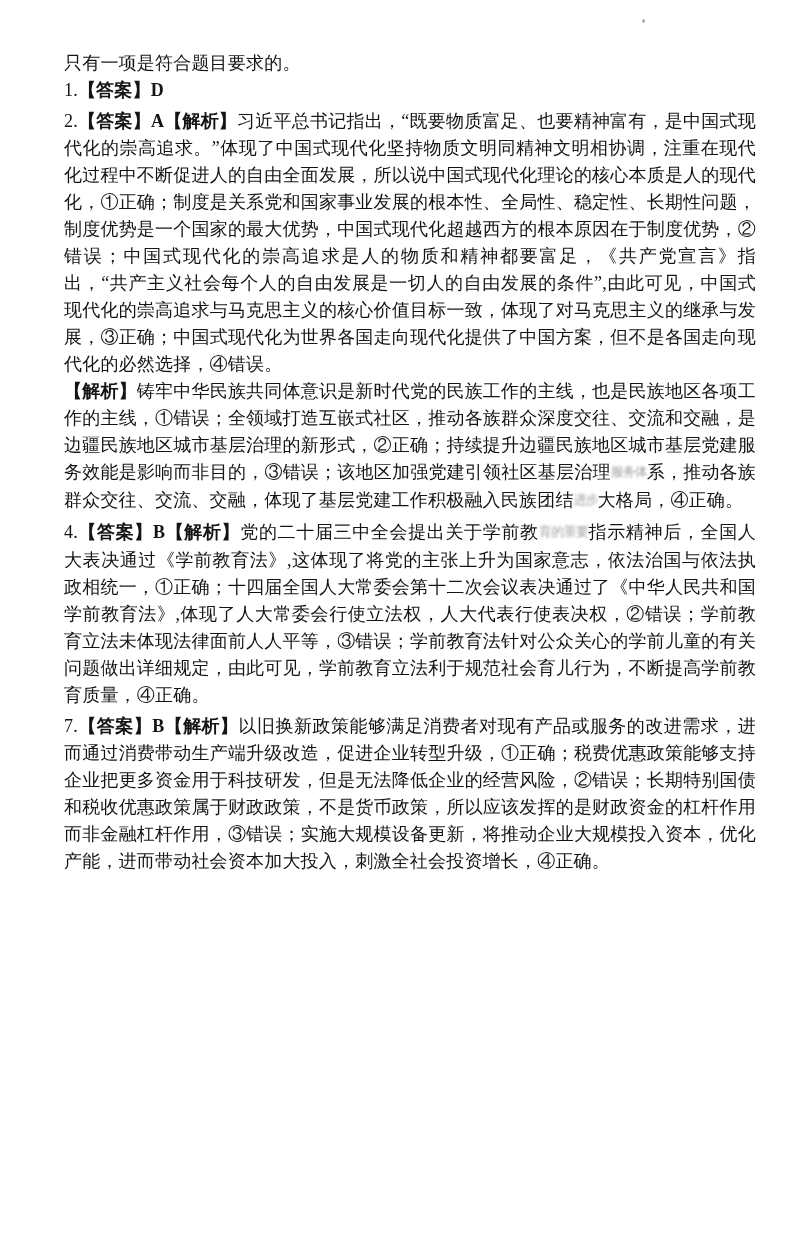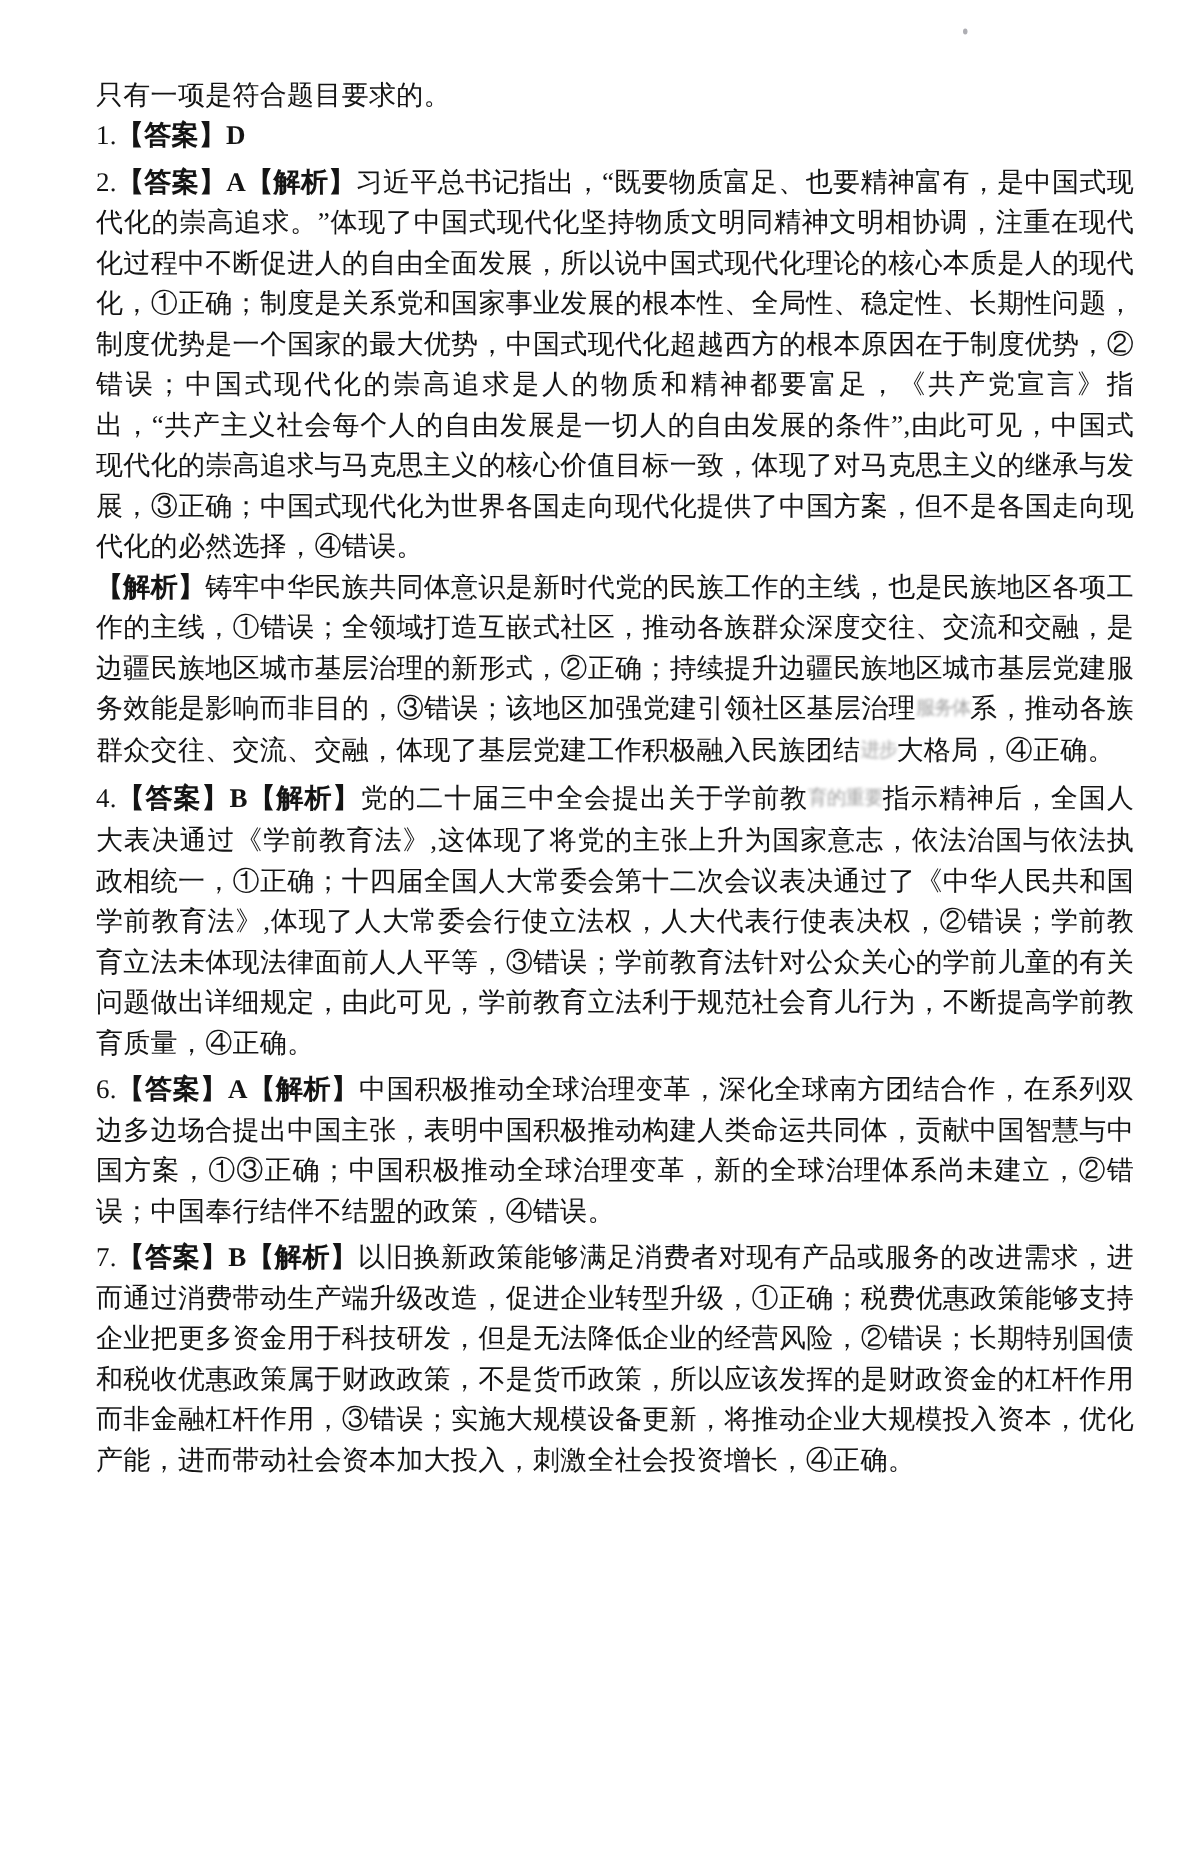--- a/index.html
+++ b/index.html
@@ -49,16 +49,15 @@
 <body>
 
 <div class="page">
   <div class="speck" id="speck" style="left: 642px; top: 19px;"></div>
   <div class="doc-body">
       <div class="para"><span class="seg">只有一项是符合题目要求的。</span></div>
       <div class="para"><span class="seg">1.</span><span class="seg bold">【答案】D</span></div>
       <div class="para gap"><span class="seg">2.</span><span class="seg bold">【答案】A</span><span class="seg bold">【解析】</span><span class="seg">习近平总书记指出，“既要物质富足、也要精神富有，是中国式现代化的崇高追求。”体现了中国式现代化坚持物质文明同精神文明相协调，注重在现代化过程中不断促进人的自由全面发展，所以说中国式现代化理论的核心本质是人的现代化，①正确；制度是关系党和国家事业发展的根本性、全局性、稳定性、长期性问题，制度优势是一个国家的最大优势，中国式现代化超越西方的根本原因在于制度优势，②错误；中国式现代化的崇高追求是人的物质和精神都要富足，《共产党宣言》指出，“共产主义社会每个人的自由发展是一切人的自由发展的条件”,由此可见，中国式现代化的崇高追求与马克思主义的核心价值目标一致，体现了对马克思主义的继承与发展，③正确；中国式现代化为世界各国走向现代化提供了中国方案，但不是各国走向现代化的必然选择，④错误。</span></div>
       <div class="para"><span class="seg bold">【解析】</span><span class="seg">铸牢中华民族共同体意识是新时代党的民族工作的主线，也是民族地区各项工作的主线，①错误；全领域打造互嵌式社区，推动各族群众深度交往、交流和交融，是边疆民族地区城市基层治理的新形式，②正确；持续提升边疆民族地区城市基层党建服务效能是影响而非目的，③错误；该地区加强党建引领社区基层治理</span><span class="seg smudge">服务体</span><span class="seg">系，推动各族群众交往、交流、交融，体现了基层党建工作积极融入民族团结</span><span class="seg smudge">进步</span><span class="seg">大格局，④正确。</span></div>
       <div class="para gap"><span class="seg">4.</span><span class="seg bold">【答案】B</span><span class="seg bold">【解析】</span><span class="seg">党的二十届三中全会提出关于学前教</span><span class="seg smudge">育的重要</span><span class="seg">指示精神后，全国人大表决通过《学前教育法》,这体现了将党的主张上升为国家意志，依法治国与依法执政相统一，①正确；十四届全国人大常委会第十二次会议表决通过了《中华人民共和国学前教育法》,体现了人大常委会行使立法权，人大代表行使表决权，②错误；学前教育立法未体现法律面前人人平等，③错误；学前教育法针对公众关心的学前儿童的有关问题做出详细规定，由此可见，学前教育立法利于规范社会育儿行为，不断提高学前教育质量，④正确。</span></div>
-      <div class="para gap"><span class="seg">6.</span><span class="seg bold">【答案】A</span><span class="seg bold">【解析】</span><span class="seg">中国积极推动全球治理变革，深化全球南方团结合作，在系列双边多边场合提出中国主张，表明中国积极推动构建人类命运共同体，贡献中国智慧与中国方案，①③正确；中国积极推动全球治理变革，新的全球治理体系尚未建立，②错误；中国奉行结伴不结盟的政策，④错误。</span></div>
       <div class="para gap"><span class="seg">7.</span><span class="seg bold">【答案】B</span><span class="seg bold">【解析】</span><span class="seg">以旧换新政策能够满足消费者对现有产品或服务的改进需求，进而通过消费带动生产端升级改造，促进企业转型升级，①正确；税费优惠政策能够支持企业把更多资金用于科技研发，但是无法降低企业的经营风险，②错误；长期特别国债和税收优惠政策属于财政政策，不是货币政策，所以应该发挥的是财政资金的杠杆作用而非金融杠杆作用，③错误；实施大规模设备更新，将推动企业大规模投入资本，优化产能，进而带动社会资本加大投入，刺激全社会投资增长，④正确。</span></div>
     </div>
 </div>
 
 </body></html>

